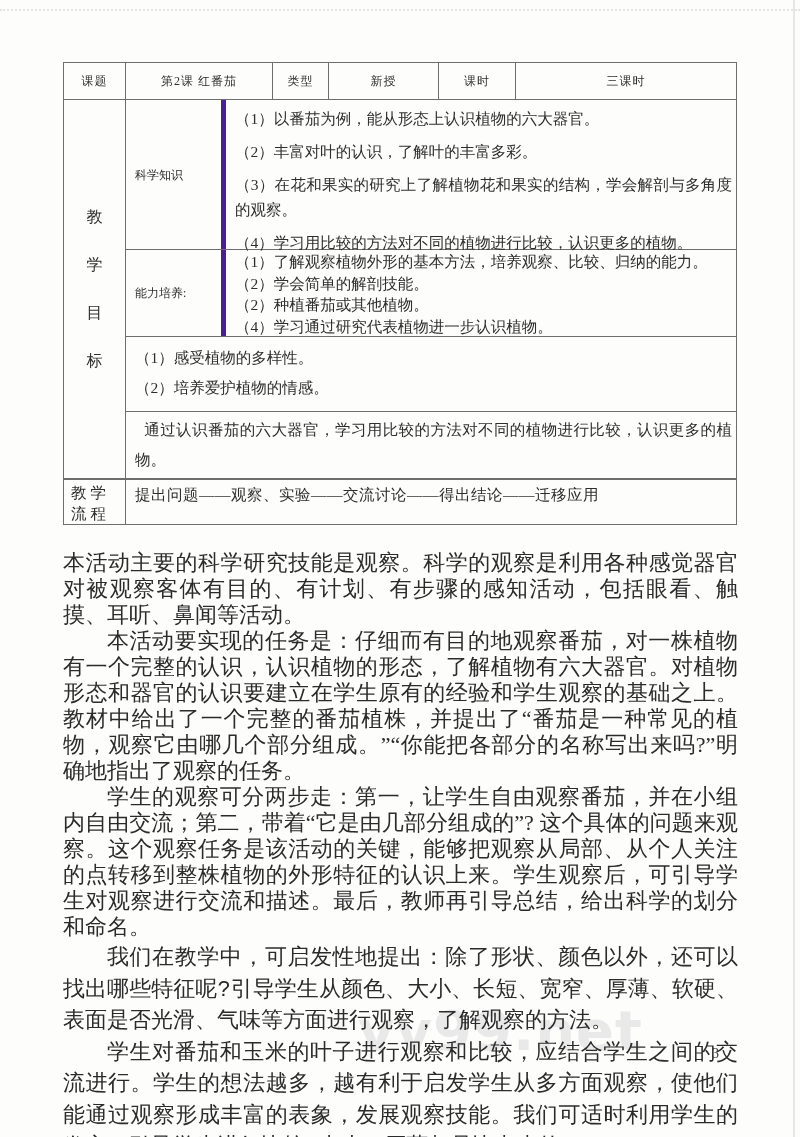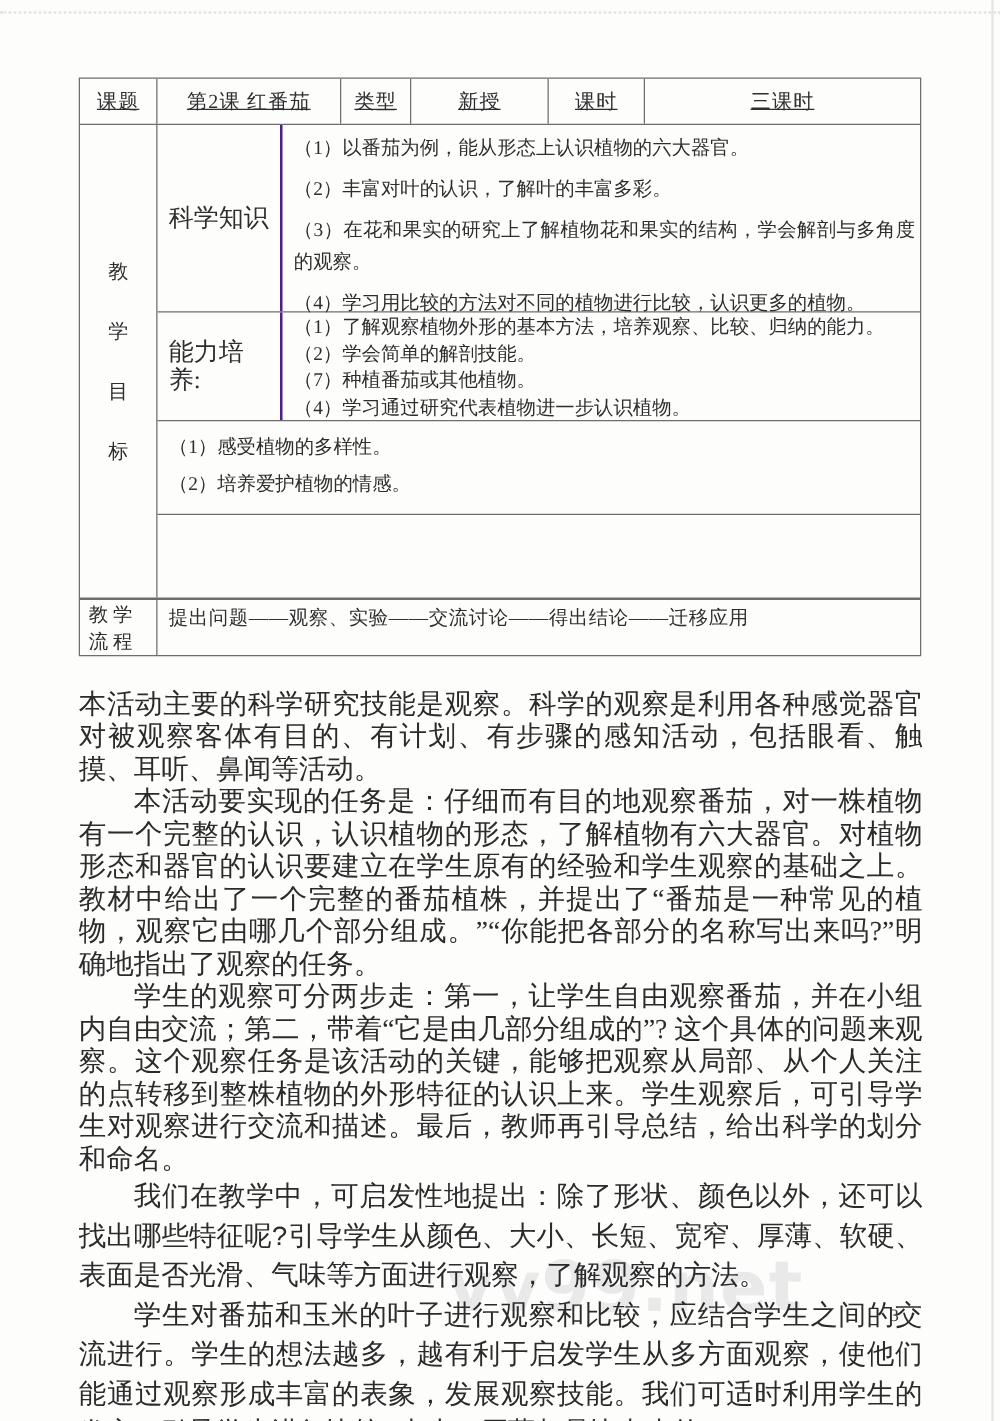--- a/index.html
+++ b/index.html
@@ -51,23 +51,22 @@
     font-size: 15.5px;
     background: transparent;
     z-index: 1;
   }
   .row { display: flex; }
   .header-row { height: 37px; border-bottom: 1px solid #6e6e6e; }
   .cell {
     display: flex; align-items: center; justify-content: center;
     border-right: 1px solid #6e6e6e;
     text-align: center;
-    font-size: 16px;
+    font-size: 12px;
     letter-spacing: 1px;
-    text-decoration: underline;
   }
   .cell:last-child { border-right: none; }
   .w63  { width: 62px; }
   .w147 { width: 147px; }
   .w57  { width: 56px; }
   .w110 { width: 110px; }
   .w77  { width: 77px; }
   .flex1 { flex: 1; }
 
   .main { display: flex; }
@@ -77,25 +76,25 @@
     display: flex; flex-direction: column;
     align-items: center; justify-content: center;
     gap: 27px;
     font-size: 16px;
   }
   .sections { flex: 1; display: flex; flex-direction: column; }
   .sec { display: flex; border-bottom: 1px solid #6e6e6e; }
   .sec:last-child { border-bottom: none; }
   .sec-label {
     width: 100px;
-    border-right: 2px solid #4c1d95;
+    border-right: 5px solid #4c1d95;
     display: flex; flex-direction: column; justify-content: center;
     padding: 2px 6px 2px 9px;
     line-height: 22px;
-    font-size: 20px;
+    font-size: 12px;
   }
   .sec-content {
     flex: 1;
     padding: 2px 4px 2px 9px;
     text-align: justify;
   }
   .sec-science { height: 150px; }
   .sec-ability { height: 87px; }
   .sec-emotion { height: 75px; }
   .sec-keypoint { height: 66px; }
@@ -189,33 +188,36 @@
             <div class="item">（3）在花和果实的研究上了解植物花和果实的结构，学会解剖与多角度的观察。</div>
             <div class="item">（4）学习用比较的方法对不同的植物进行比较，认识更多的植物。</div>
           </div>
         </div>
 
         <div class="sec sec-ability">
           <div class="sec-label">能力培养:</div>
           <div class="sec-content">
             <div class="item">（1）了解观察植物外形的基本方法，培养观察、比较、归纳的能力。</div>
             <div class="item">（2）学会简单的解剖技能。</div>
-            <div class="item">（7）种植番茄或其他植物。</div>
+            <div class="item">（2）种植番茄或其他植物。</div>
             <div class="item">（4）学习通过研究代表植物进一步认识植物。</div>
           </div>
         </div>
 
         <div class="sec sec-emotion">
           <div class="sec-content">
             <div class="item">（1）感受植物的多样性。</div>
             <div class="item">（2）培养爱护植物的情感。</div>
           </div>
         </div>
 
         <div class="sec sec-keypoint">
+          <div class="sec-content">
+            <div class="item">通过认识番茄的六大器官，学习用比较的方法对不同的植物进行比较，认识更多的植物。</div>
+          </div>
         </div>
 
       </div>
     </div>
 
     <div class="row flow-row">
       <div class="flow-label">
         <div class="fl-line">教 学</div>
         <div class="fl-line">流 程</div>
       </div>

